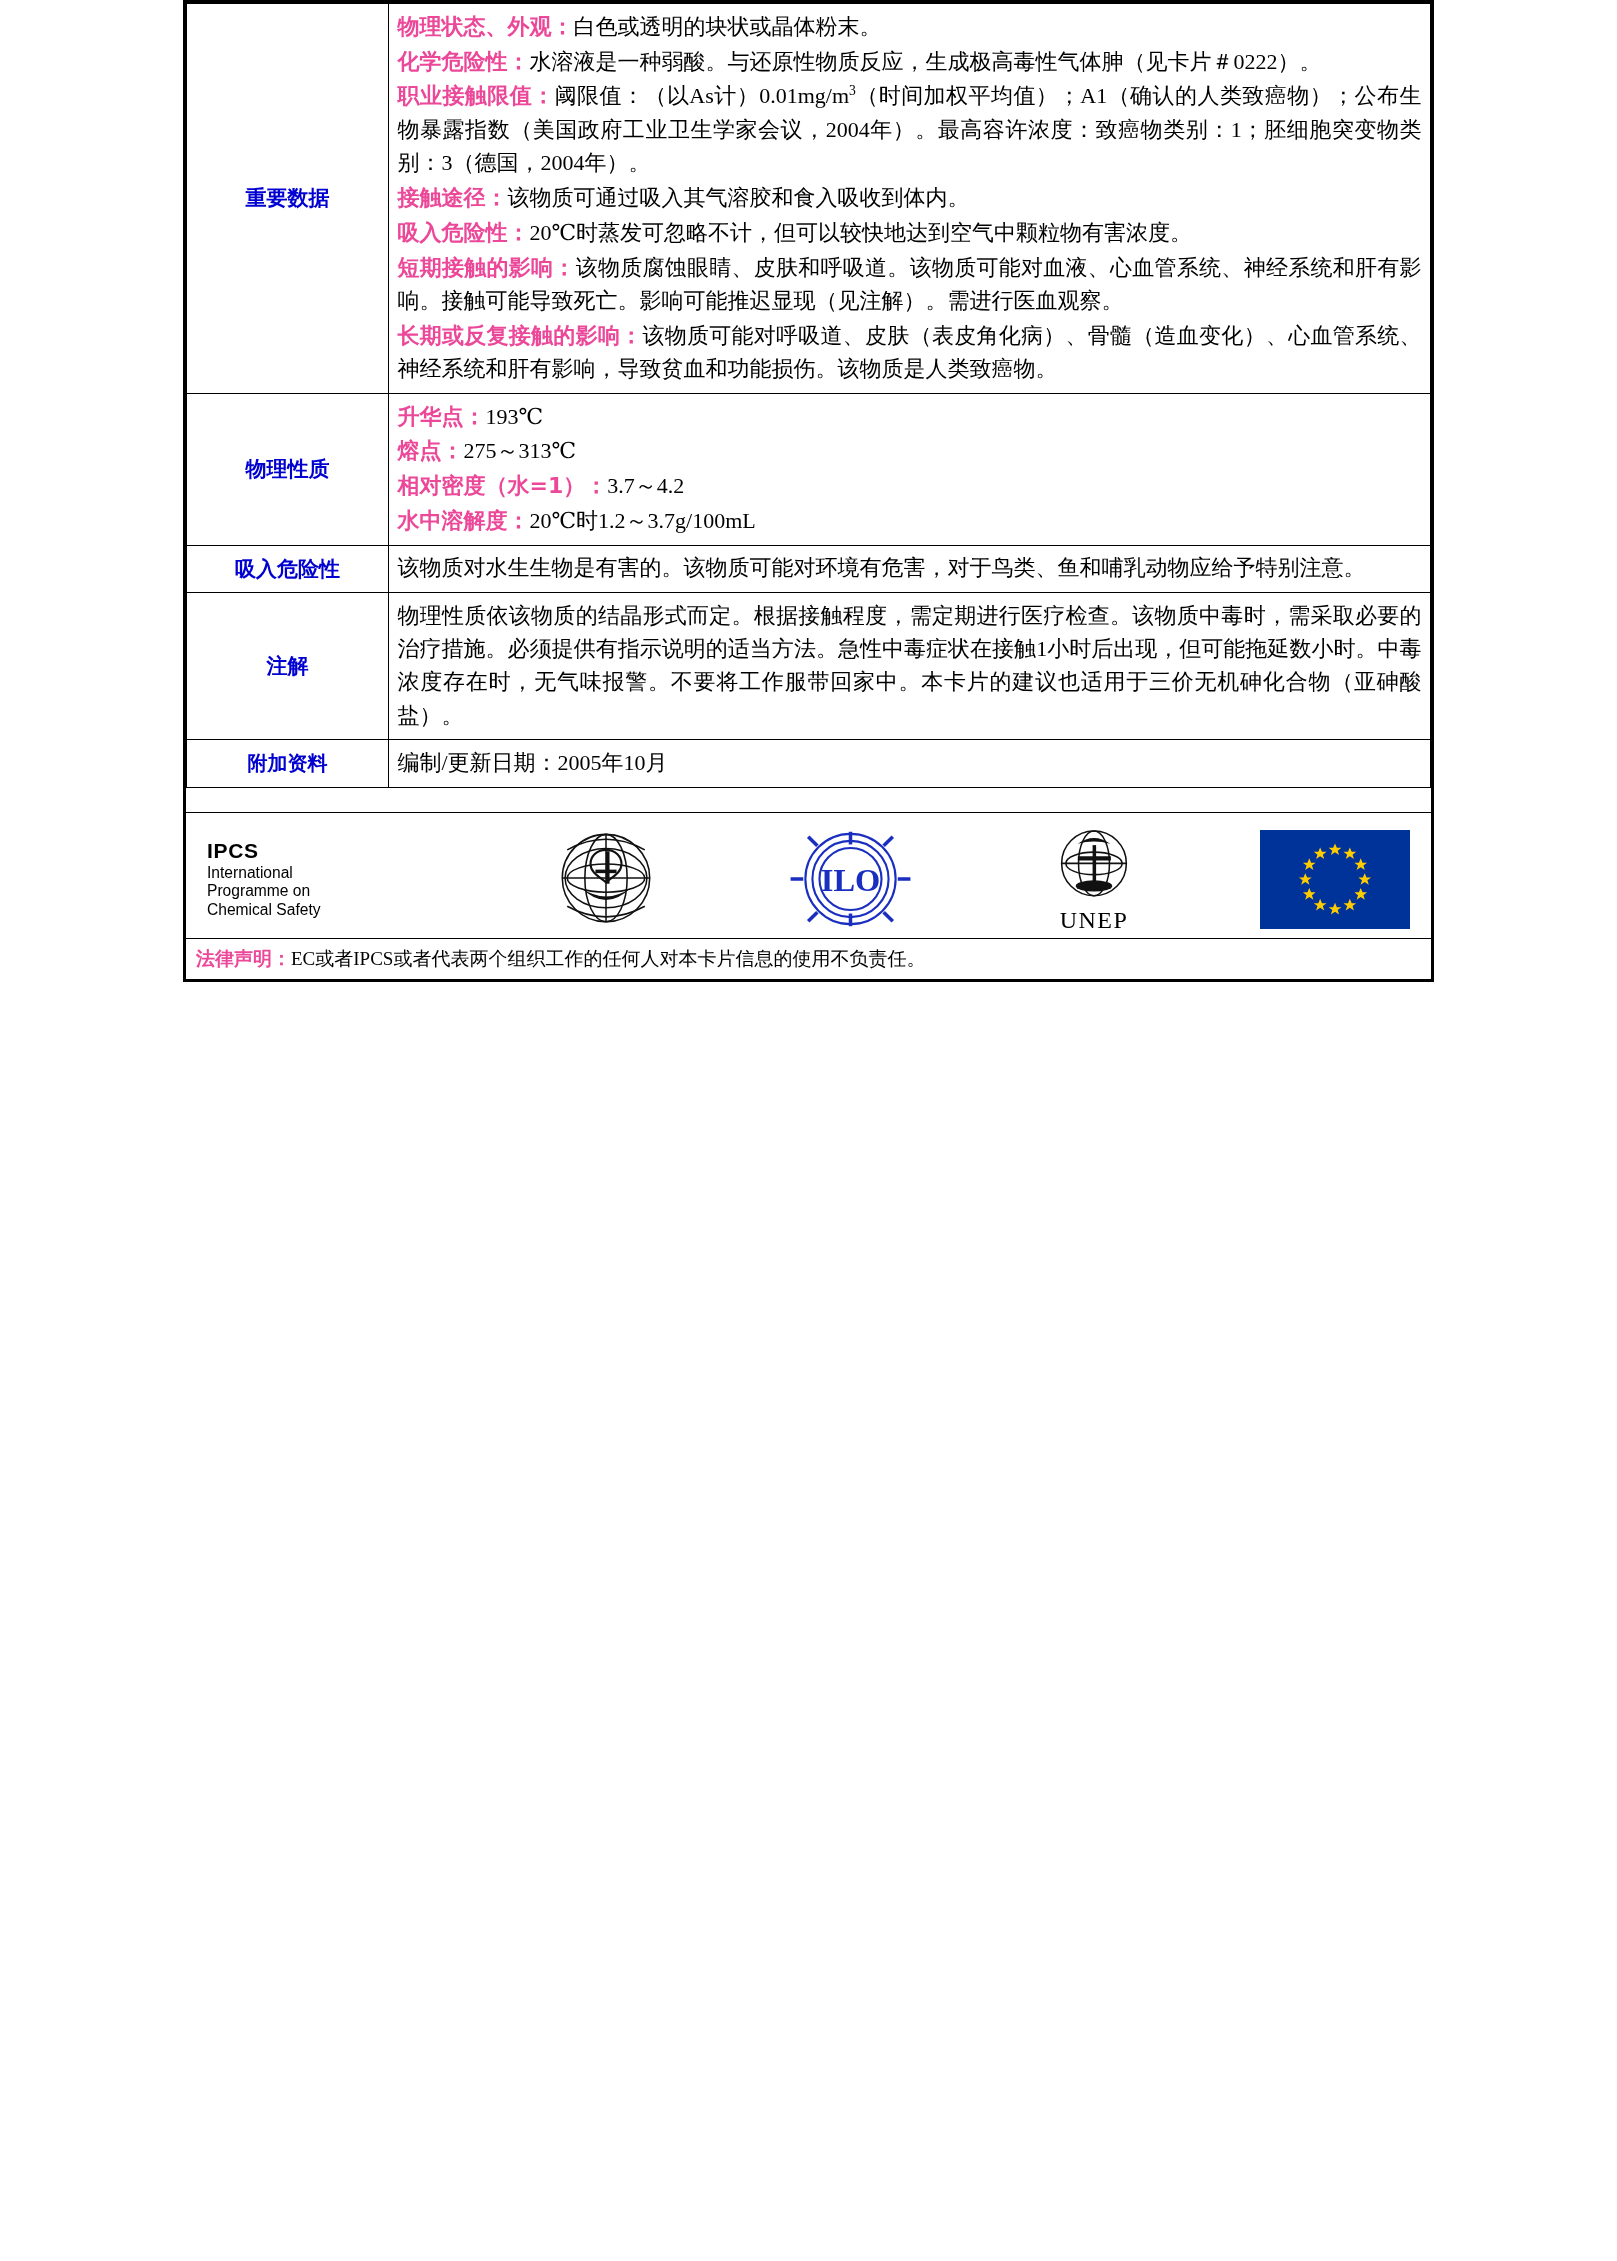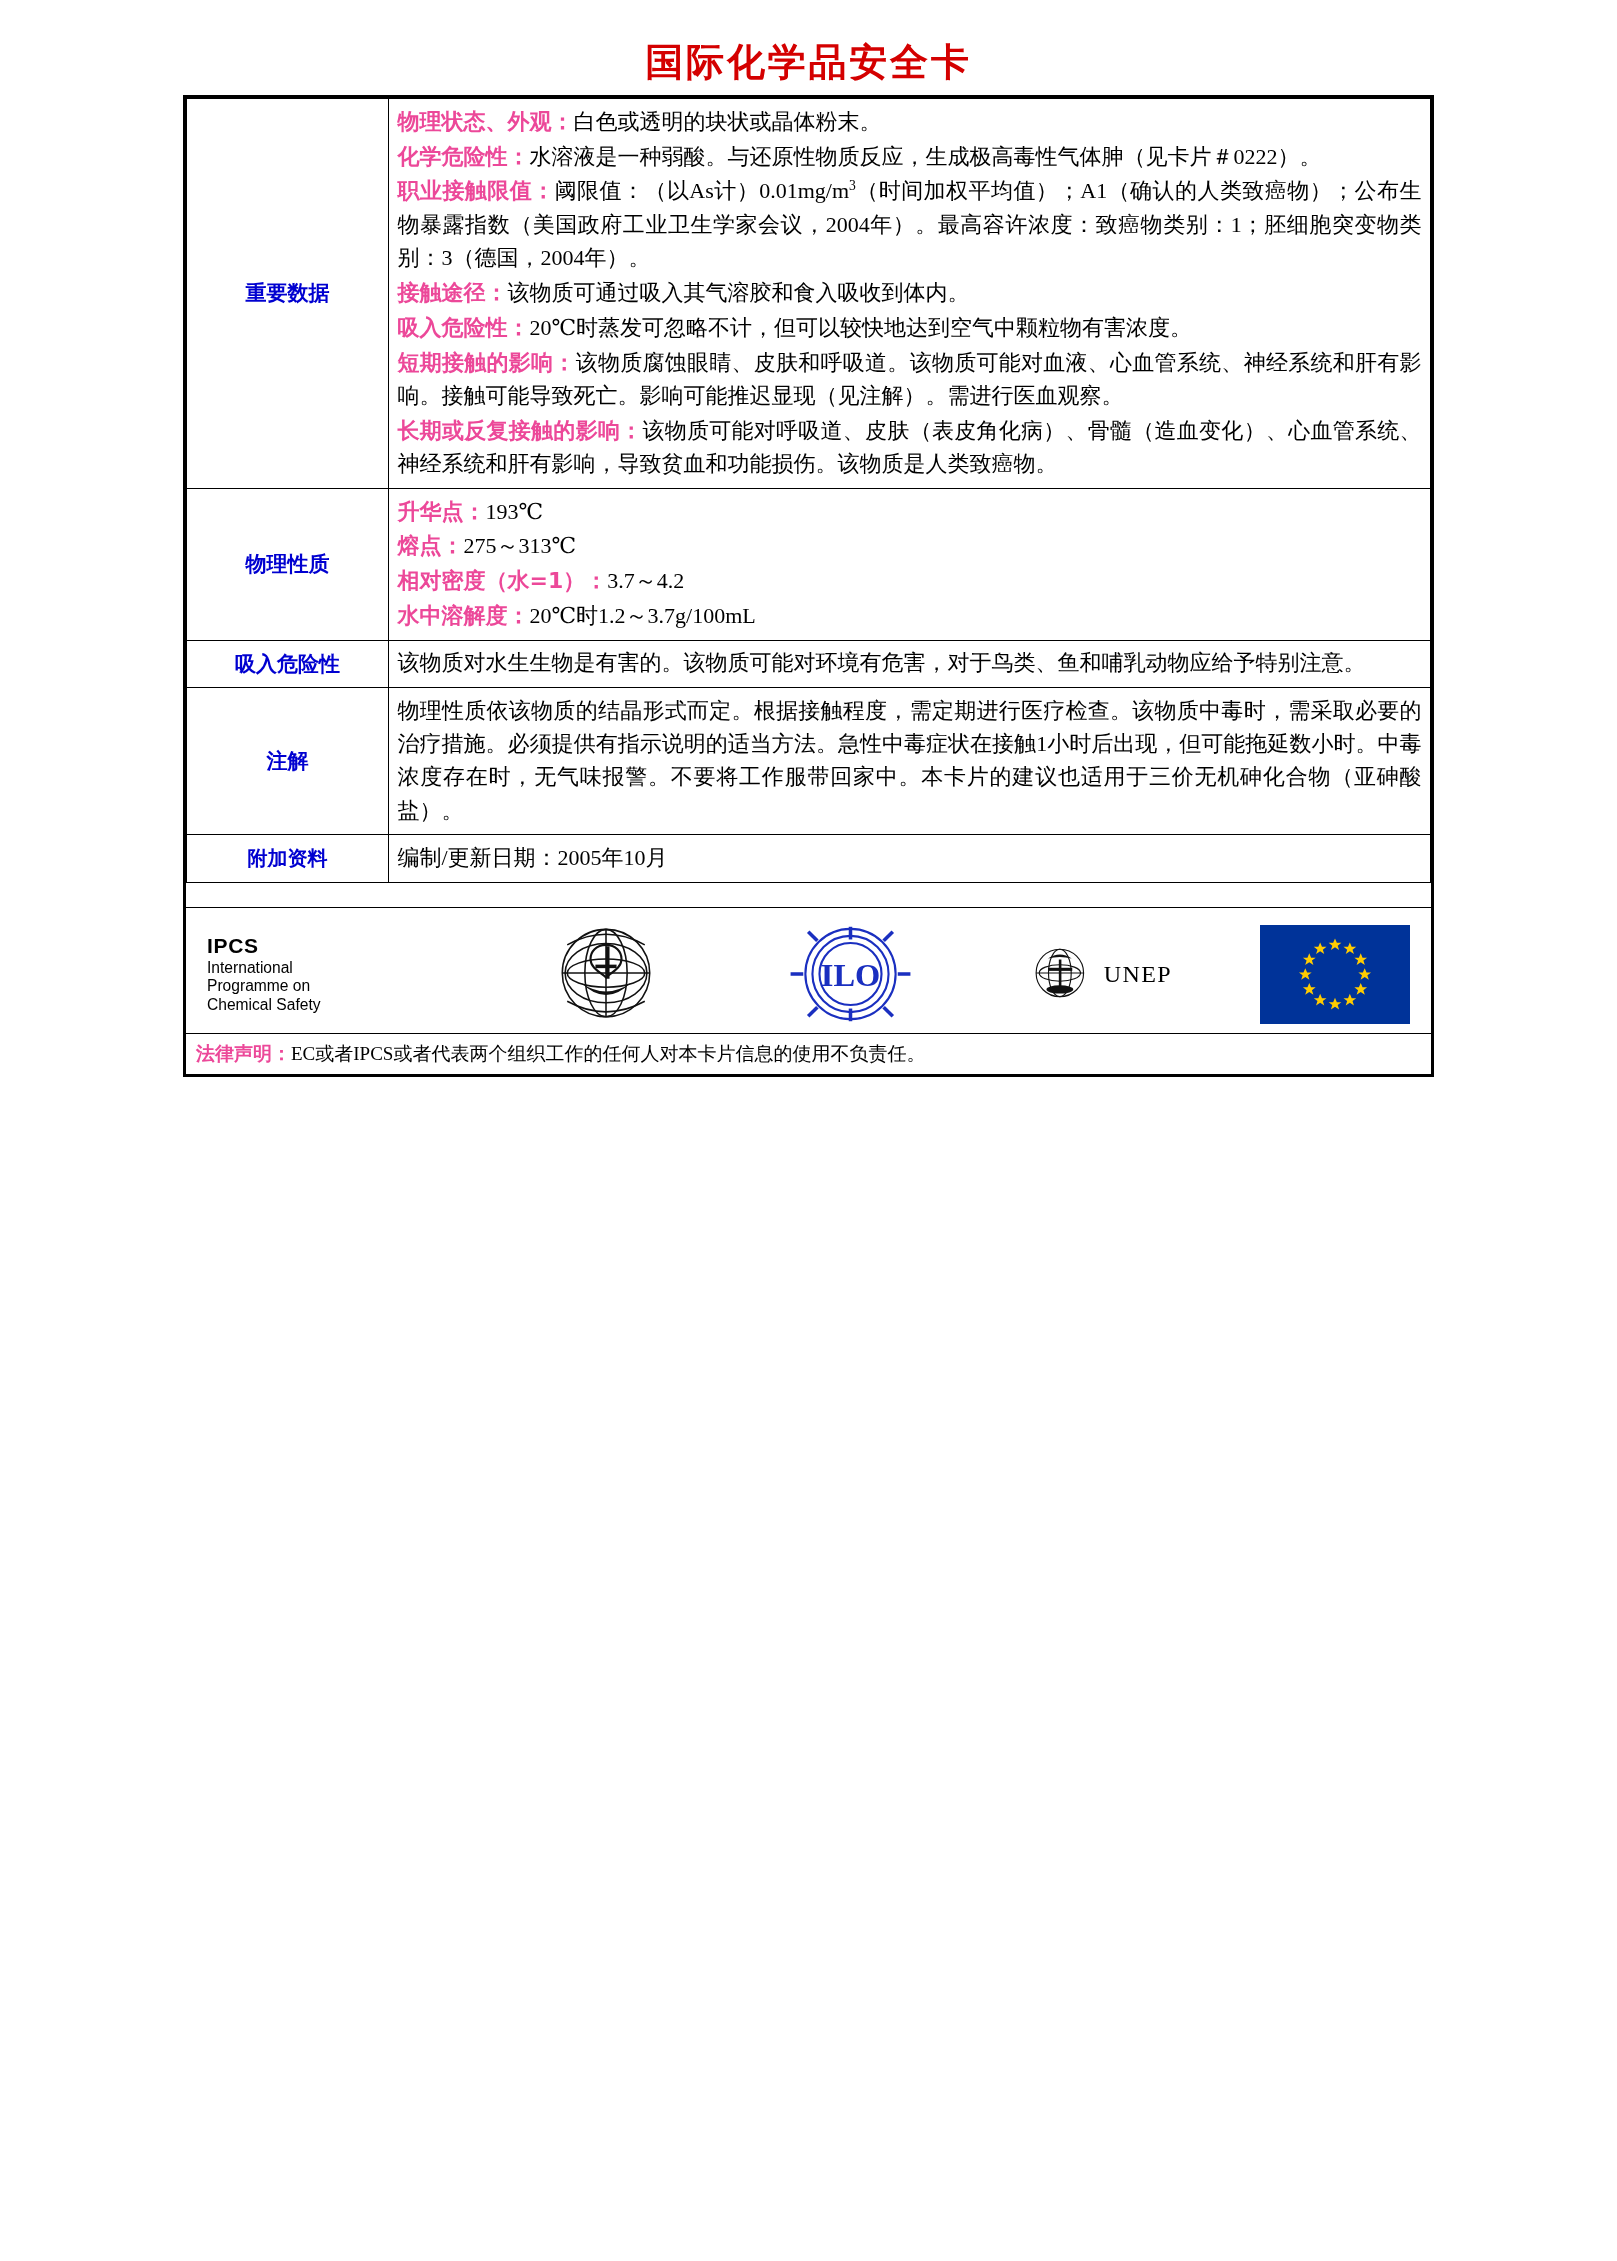--- a/index.html
+++ b/index.html
@@ -142,21 +142,20 @@
     height: 99px;
     background: #003399;
     position: relative;
   }
 </style>
 </head>
 <body>
 
 <div class="page">
 
-  <div class="main-title">国际化学品安全卡</div>
 
   <div class="card">
     <table class="grid">
 
       <tbody>
 
       <tr>
         <td class="col-label">重要数据</td>
         <td class="body-text">
           <p class="p">
@@ -269,21 +268,21 @@
               <line x1="53" y1="28" x2="40" y2="15"></line>
               <line x1="147" y1="122" x2="160" y2="135"></line>
               <line x1="147" y1="28" x2="160" y2="15"></line>
               <line x1="53" y1="122" x2="40" y2="135"></line>
             </g>
           </g>
           <text x="100" y="92" font-family="Liberation Serif, serif" font-size="46" font-weight="bold" fill="#1a2fc0" text-anchor="middle">ILO</text>
         </svg>
       </div>
 
-      <div class="logo" style="flex-direction:row;">
+      <div class="logo" style="flex-direction:column;">
         <svg width="120" height="83" viewBox="0 0 170 118">
           <g stroke="#111" fill="none" stroke-width="2.2">
             <circle cx="85" cy="56" r="46"></circle>
             <ellipse cx="85" cy="56" rx="22" ry="46"></ellipse>
             <ellipse cx="85" cy="56" rx="40" ry="16"></ellipse>
             <line x1="39" y1="56" x2="131" y2="56"></line>
           </g>
           <g fill="#111">
             <path d="M62 28 q23 -16 46 0 q-23 -6 -46 0 z"></path>
             <path d="M83 30 h5 v52 h-5 z"></path>

